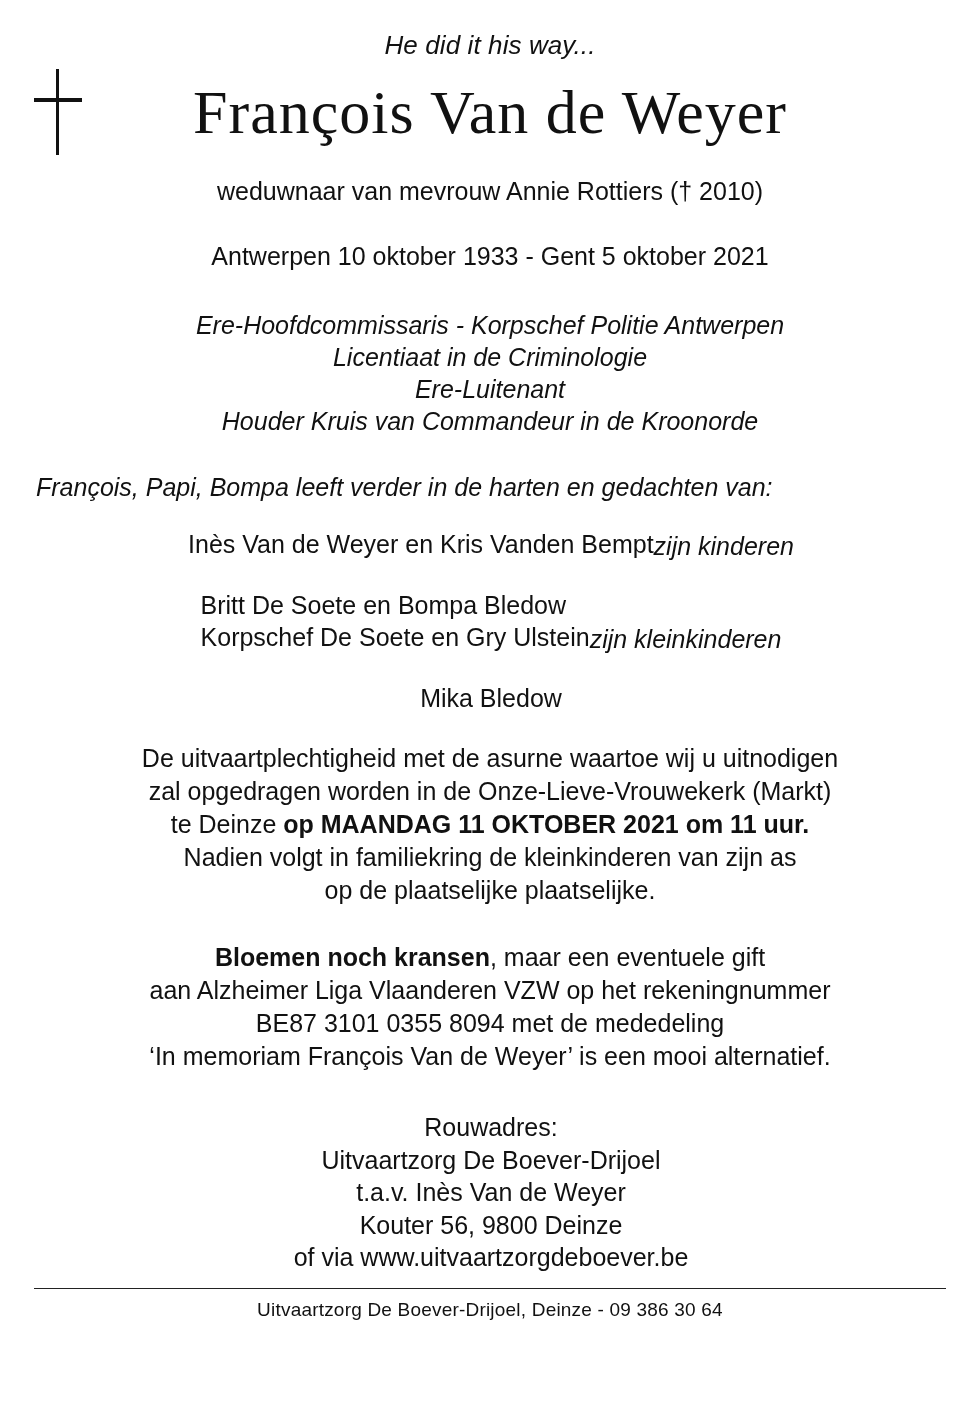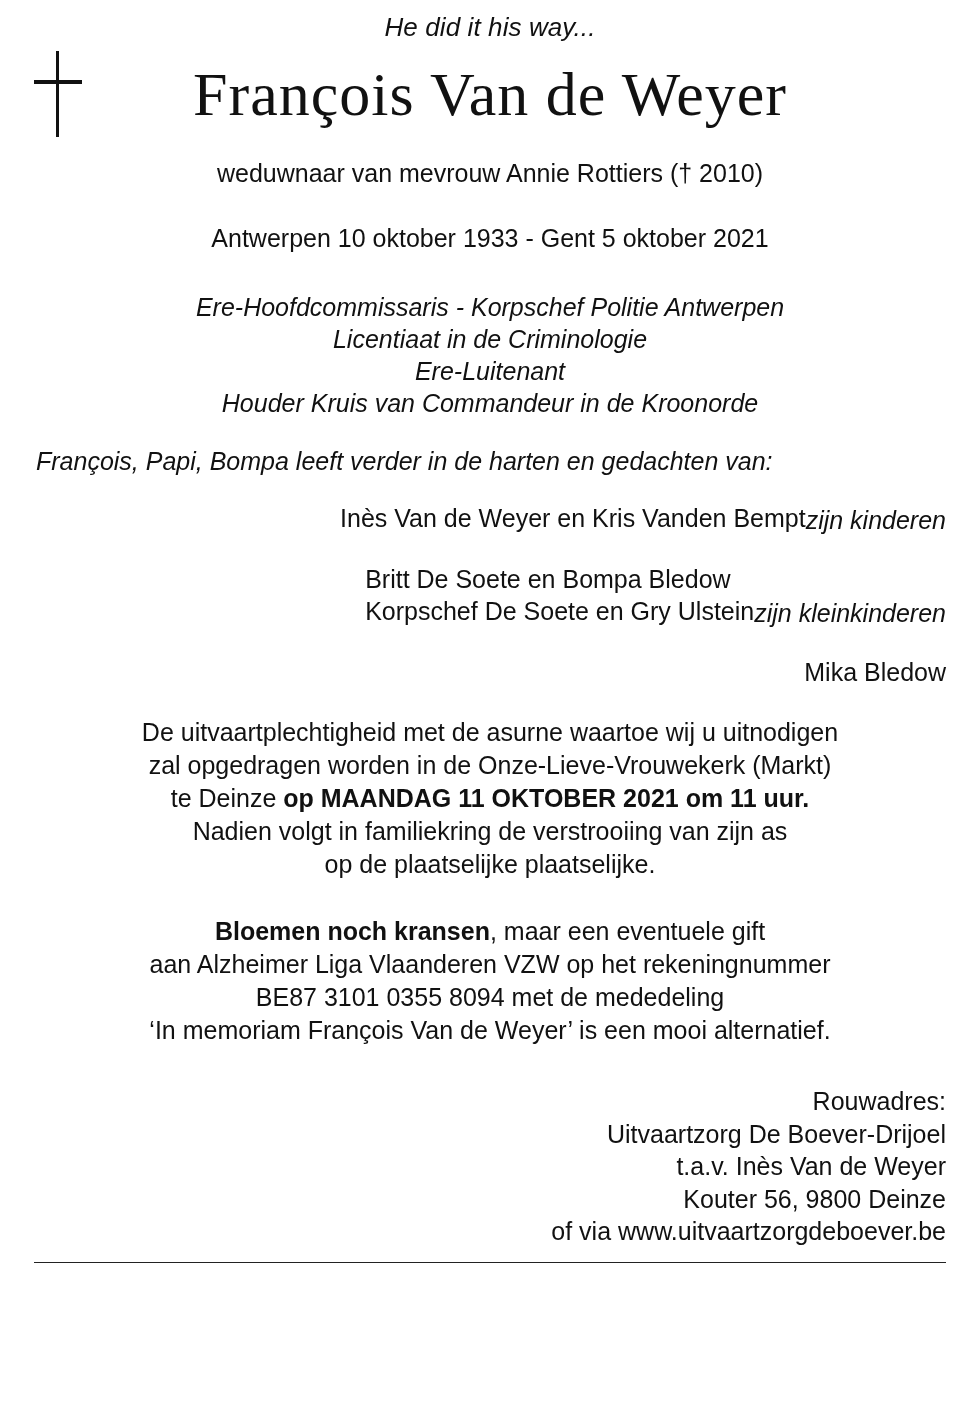--- a/index.html
+++ b/index.html
@@ -19,21 +19,21 @@
     position: relative;
     width: 980px;
     height: 1417px;
     box-sizing: border-box;
     padding: 0 34px;
   }
   .epigraph {
     text-align: center;
     font-style: italic;
     font-size: 26px;
-    margin-top: 12px;
+    margin-top: 30px;
     letter-spacing: 0.1px;
   }
   .deheer {
     text-align: center;
     font-size: 25px;
     margin-top: 42px;
     letter-spacing: 0.4px;
   }
   .name-row {
     position: relative;
@@ -85,31 +85,31 @@
   .titles {
     text-align: center;
     font-style: italic;
     font-size: 25px;
     margin-top: 38px;
     line-height: 1.28;
   }
   .lead-line {
     font-style: italic;
     font-size: 25px;
-    margin-top: 28px;
+    margin-top: 36px;
     text-align: left;
     padding-left: 2px;
   }
   .family-block {
     margin-top: 26px;
   }
   .family-group {
     display: flex;
     align-items: flex-end;
-    justify-content: flex-end;
+    justify-content: center;
     margin-bottom: 28px;
   }
   .family-names {
     font-size: 25px;
     line-height: 1.3;
     text-align: left;
     padding-left: 2px;
   }
   .family-rel {
     font-size: 25px;
@@ -128,21 +128,21 @@
     text-align: center;
     font-size: 25px;
     line-height: 1.32;
     margin-top: 34px;
   }
   .bold { font-weight: bold; }
   .address {
     font-size: 25px;
     line-height: 1.3;
     margin-top: 38px;
-    text-align: right;
+    text-align: center;
     padding-left: 2px;
   }
   .footer-rule {
     border: none;
     border-top: 1px solid #222;
     margin: 14px 0 0 0;
   }
   .footer {
     text-align: center;
     font-size: 19px;
@@ -201,34 +201,35 @@
         <div>Mika Bledow</div>
       </div>
     </div>
 
   </div>
 
   <div class="ceremony">
     <div>De uitvaartplechtigheid met de asurne waartoe wij u uitnodigen</div>
     <div>zal opgedragen worden in de Onze-Lieve-Vrouwekerk (Markt)</div>
     <div><span>te Deinze </span><span class="bold">op MAANDAG 11 OKTOBER 2021 om 11 uur.</span></div>
-    <div>Nadien volgt in familiekring de verstrooiing van zijn as</div>
+    <div>Nadien volgt in familiekring de kleinkinderen van zijn as</div>
     <div>op de plaatselijke plaatselijke.</div>
   </div>
 
   <div class="flowers">
     <div><span class="bold">Bloemen noch kransen</span><span>, maar een eventuele gift</span></div>
     <div>aan Alzheimer Liga Vlaanderen VZW op het rekeningnummer</div>
     <div>BE87 3101 0355 8094 met de mededeling</div>
     <div>‘In memoriam François Van de Weyer’ is een mooi alternatief.</div>
   </div>
 
   <div class="address">
     <div>Rouwadres:</div>
     <div>Uitvaartzorg De Boever-Drijoel</div>
     <div>t.a.v. Inès Van de Weyer</div>
     <div>Kouter 56, 9800 Deinze</div>
     <div>of via www.uitvaartzorgdeboever.be</div>
   </div>
 
   <hr class="footer-rule">
+  <div class="footer">Uitvaartzorg De Boever-Drijoel, Deinze - 09 386 30 64</div>
 
 </div>
 
 </body></html>

